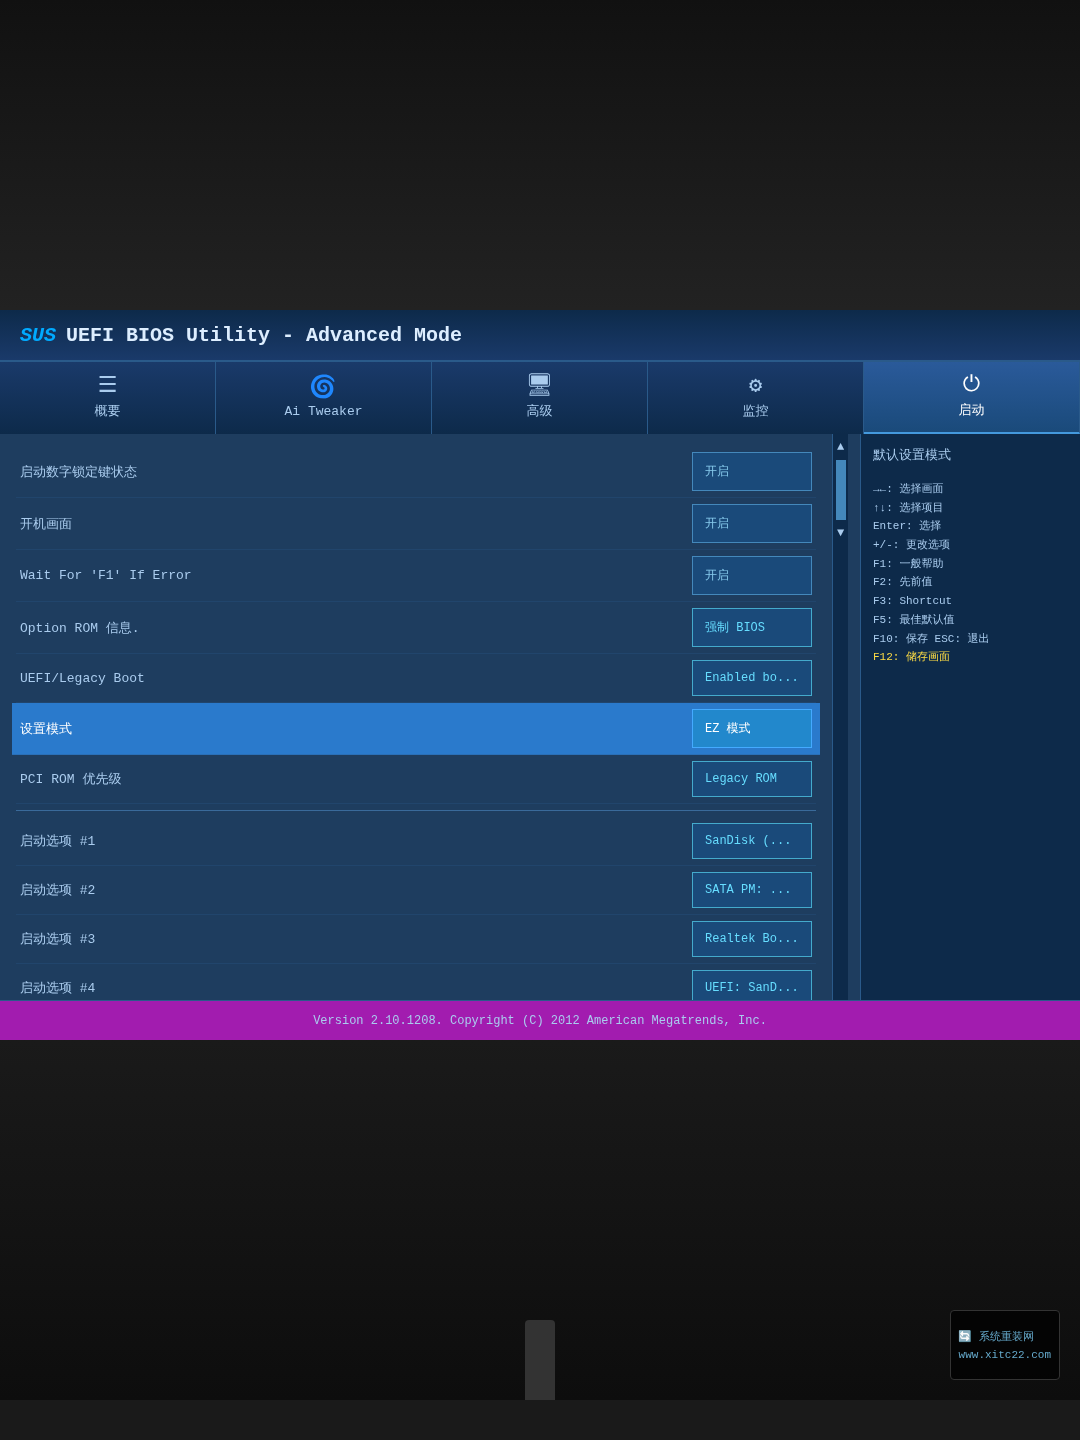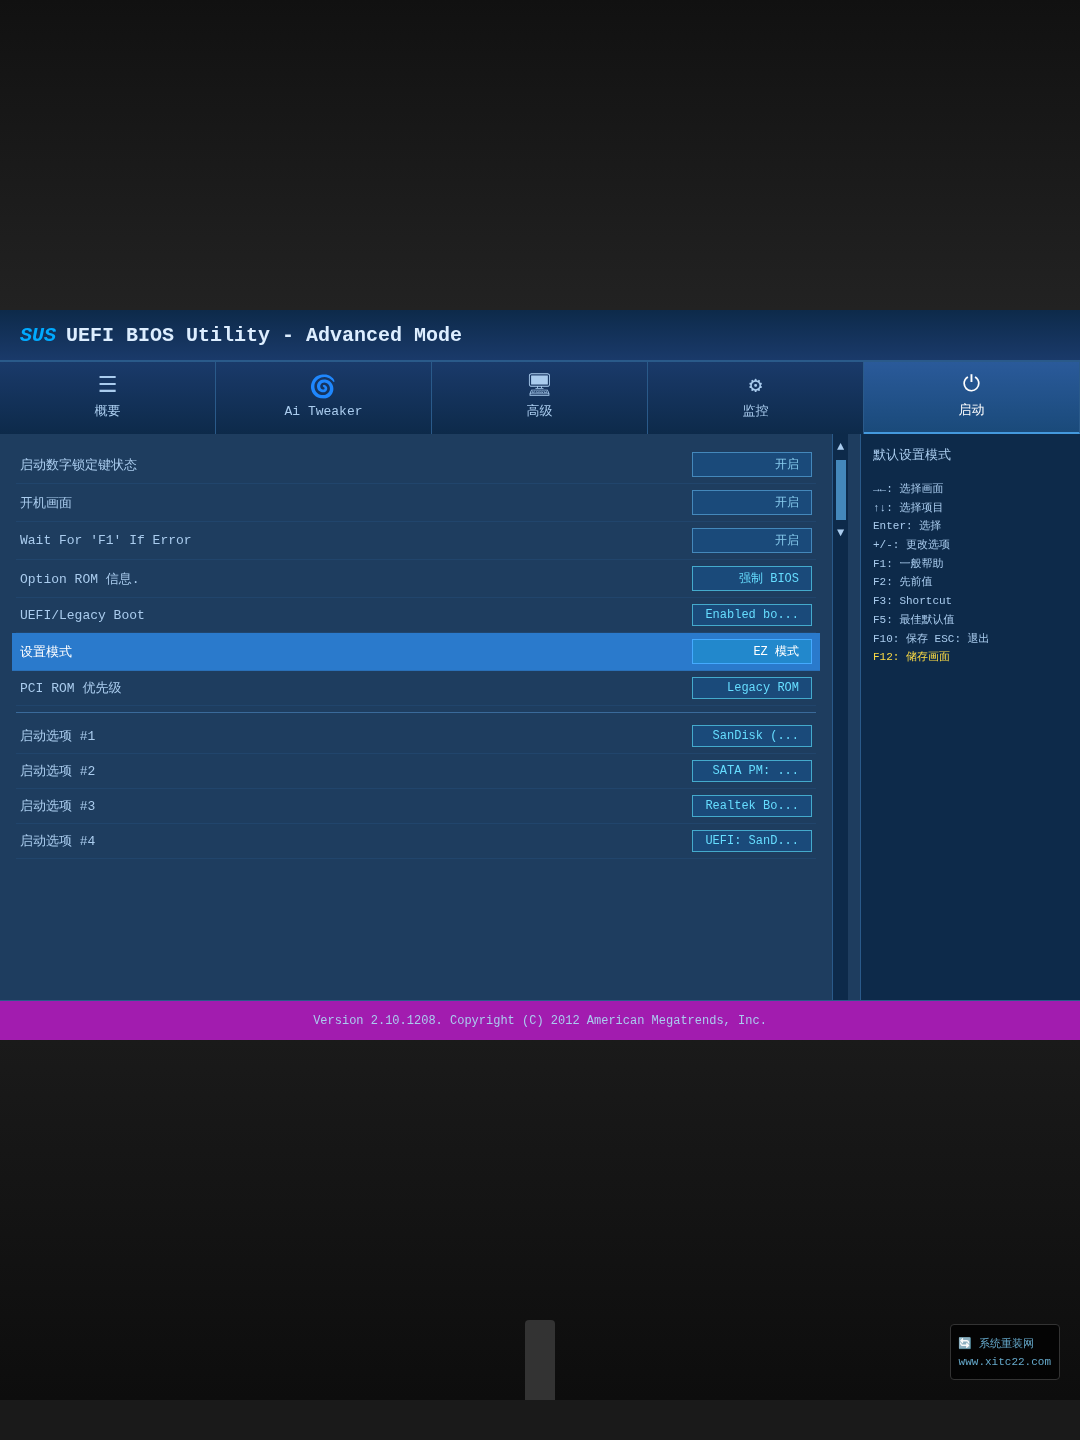--- a/index.html
+++ b/index.html
@@ -147,23 +147,23 @@
     .settings-row.selected .label {
       color: #ffffff;
     }
 
     .btn {
       background: #1a4a7a;
       border: 1px solid #4488bb;
       color: #88ccee;
       font-size: 12px;
       font-family: 'Courier New', monospace;
-      padding: 3px 12px;
+      padding: 10px 12px;
       min-width: 120px;
-      text-align: right;
+      text-align: left;
     }
 
     .btn.highlight {
       background: #1a4a7a;
       border: 1px solid #44aacc;
       color: #66ddff;
     }
 
     .btn.active-blue {
       background: #2288cc;
@@ -244,21 +244,21 @@
       position: relative;
     }
 
     
     .watermark {
       position: absolute;
       bottom: 20px;
       right: 20px;
       background: rgba(0,0,0,0.7);
       border: 1px solid #333;
-      padding: 9px 8px;
+      padding: 16px 8px;
       border-radius: 4px;
     }
 
     .watermark-text {
       color: #66aacc;
       font-size: 11px;
     }
 
     .watermark-text .green {
       color: #44cc66;

